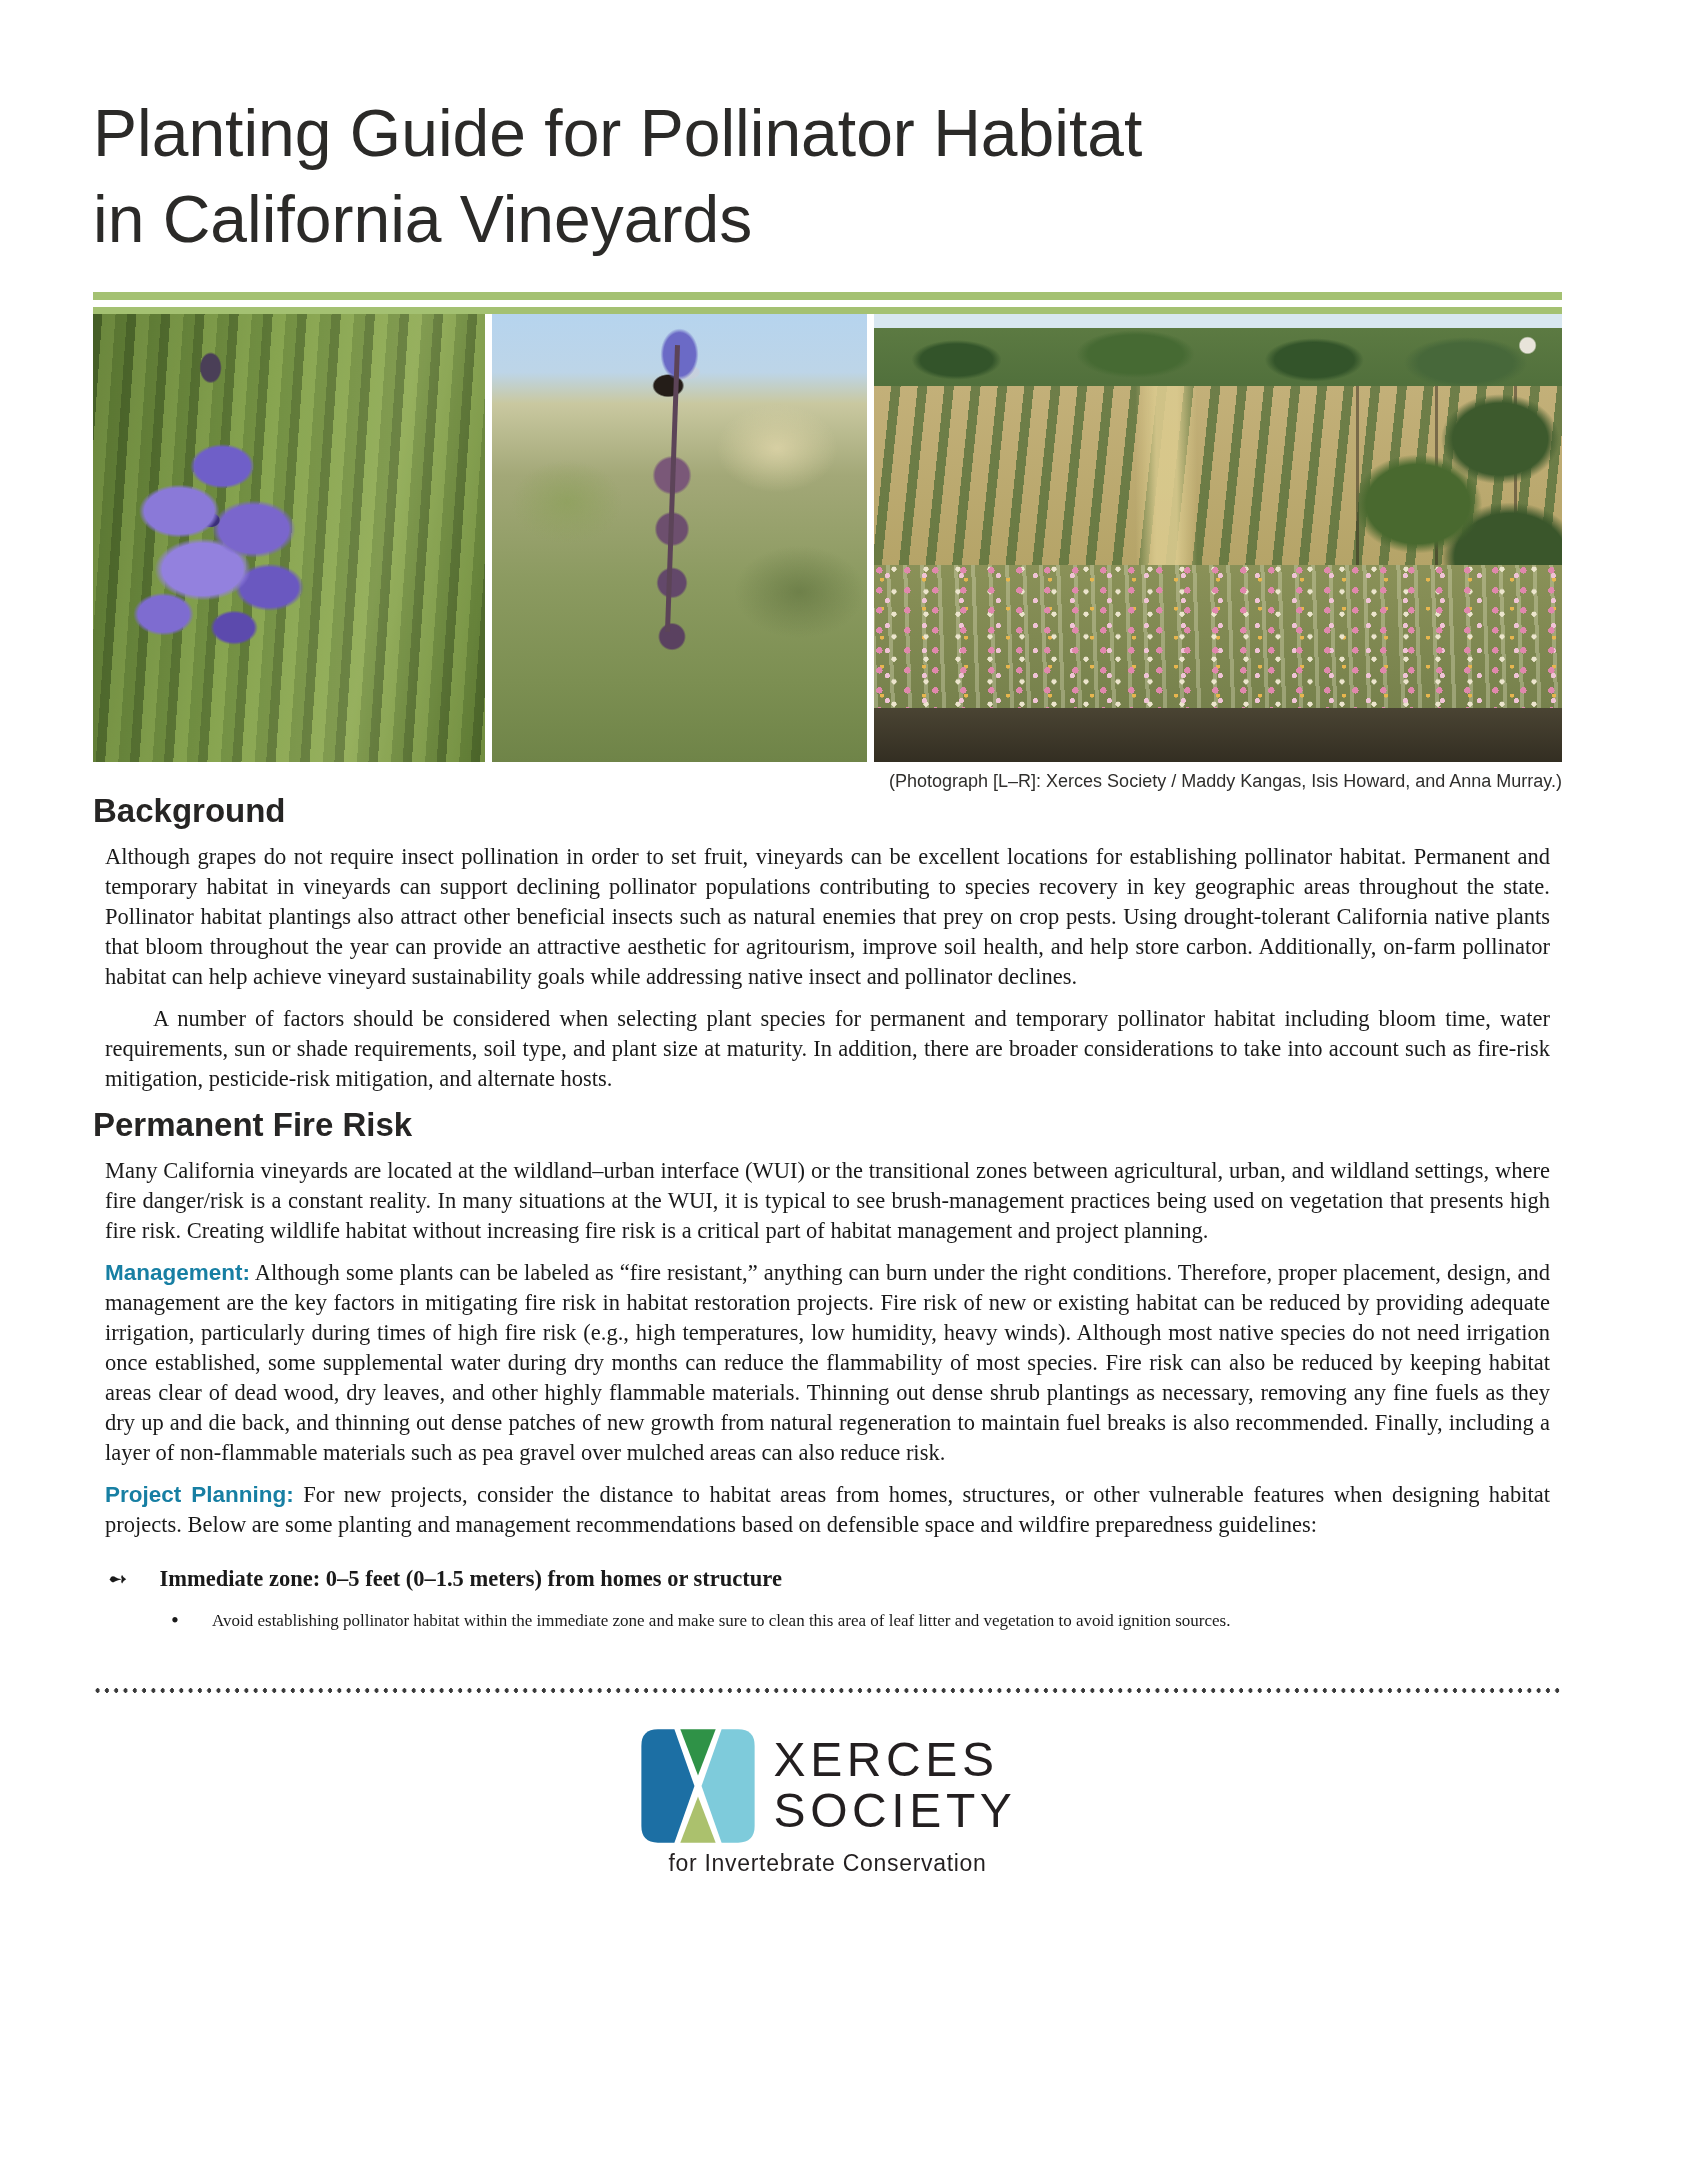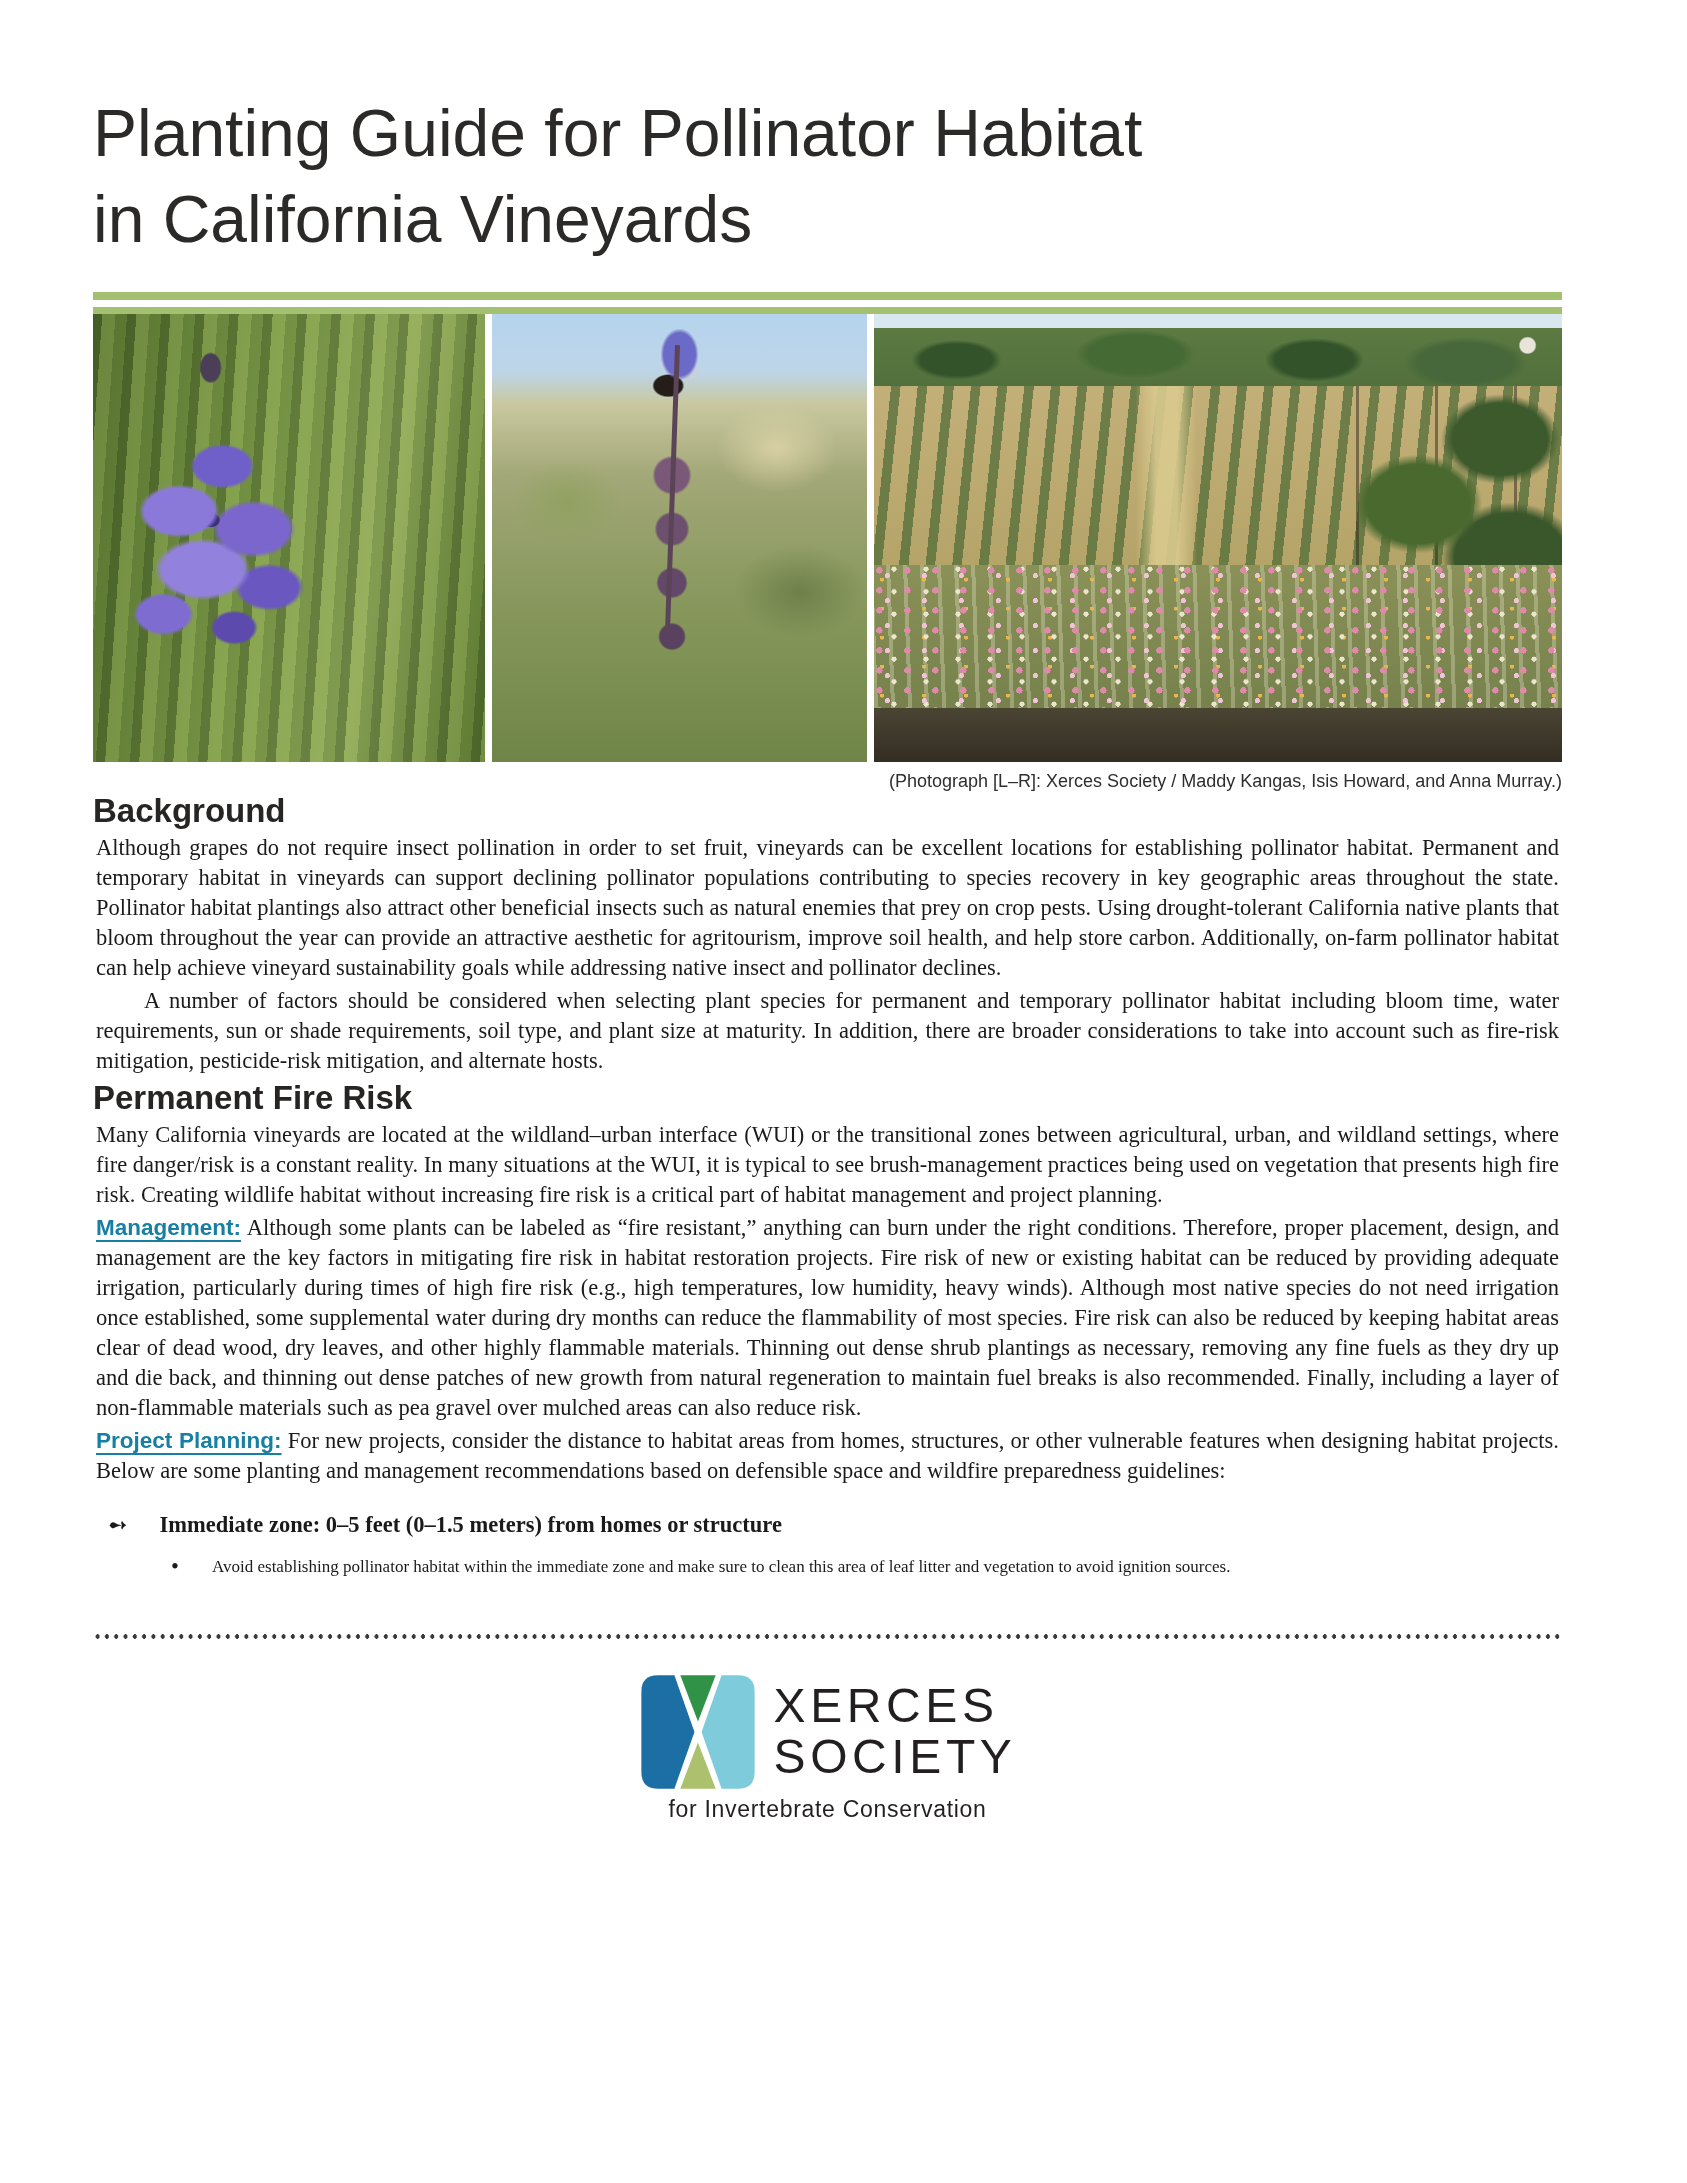--- a/index.html
+++ b/index.html
@@ -81,26 +81,26 @@
     background-size:28px 20px,37px 25px,32px 22.5px,42px 29px,auto,auto;}
   .p3-shadow{position:absolute;bottom:0;left:0;width:100%;height:12%;background:linear-gradient(#4a4433,#332e22);}
   
   .caption{margin-top:9.3px;text-align:right;font-family:"Liberation Sans", sans-serif;
     font-size:18px;color:#2f2e2c;}
   
   h2.sec{font-family:Liberation Sans, sans-serif;font-weight:700;font-size:33px;
     line-height:1.15;color:#262524;margin:0;}
   .sec-bg{margin-top:36px;}
   .sec-fire{margin-top:38px;}
-  p.body{font-size:22.5px;line-height:30px;text-align:justify;margin:3px;}
+  p.body{font-size:22.5px;line-height:30px;text-align:justify;margin:12px;}
   .mt-first{margin-top:16px;}
   .indent{text-indent:48px;}
   .mt-para{margin-top:29px;}
   .lead{font-family:"Liberation Sans", sans-serif;font-weight:700;color:#177fa3;
-    text-decoration:underline;text-decoration-color:#177fa3;text-underline-offset:4.6px;font-size:22.5px;}
+    text-decoration-color:#177fa3;text-underline-offset:4.6px;font-size:22.5px;}
   
   .bullet-1{display:flex;margin-top:24px;padding-left:14.6px;}
   .bullet-1 .marker{width:52px;flex:0 0 52px;font-family:"DejaVu Sans", sans-serif;
     font-size:24px;line-height:30px;color:#1a1a1a;}
   .bullet-1 .btext{font-weight:700;font-size:22.5px;line-height:30px;text-align:right;}
   .bullet-2{display:flex;margin-top:12px;padding-left:78px;}
   .bullet-2 .marker{width:41px;flex:0 0 41px;font-size:22.5px;line-height:30px;}
   .bullet-2 .btext{font-size:17px;line-height:30px;text-align:justify;}
   
   .dots{margin-top:52px;height:5.3px;

